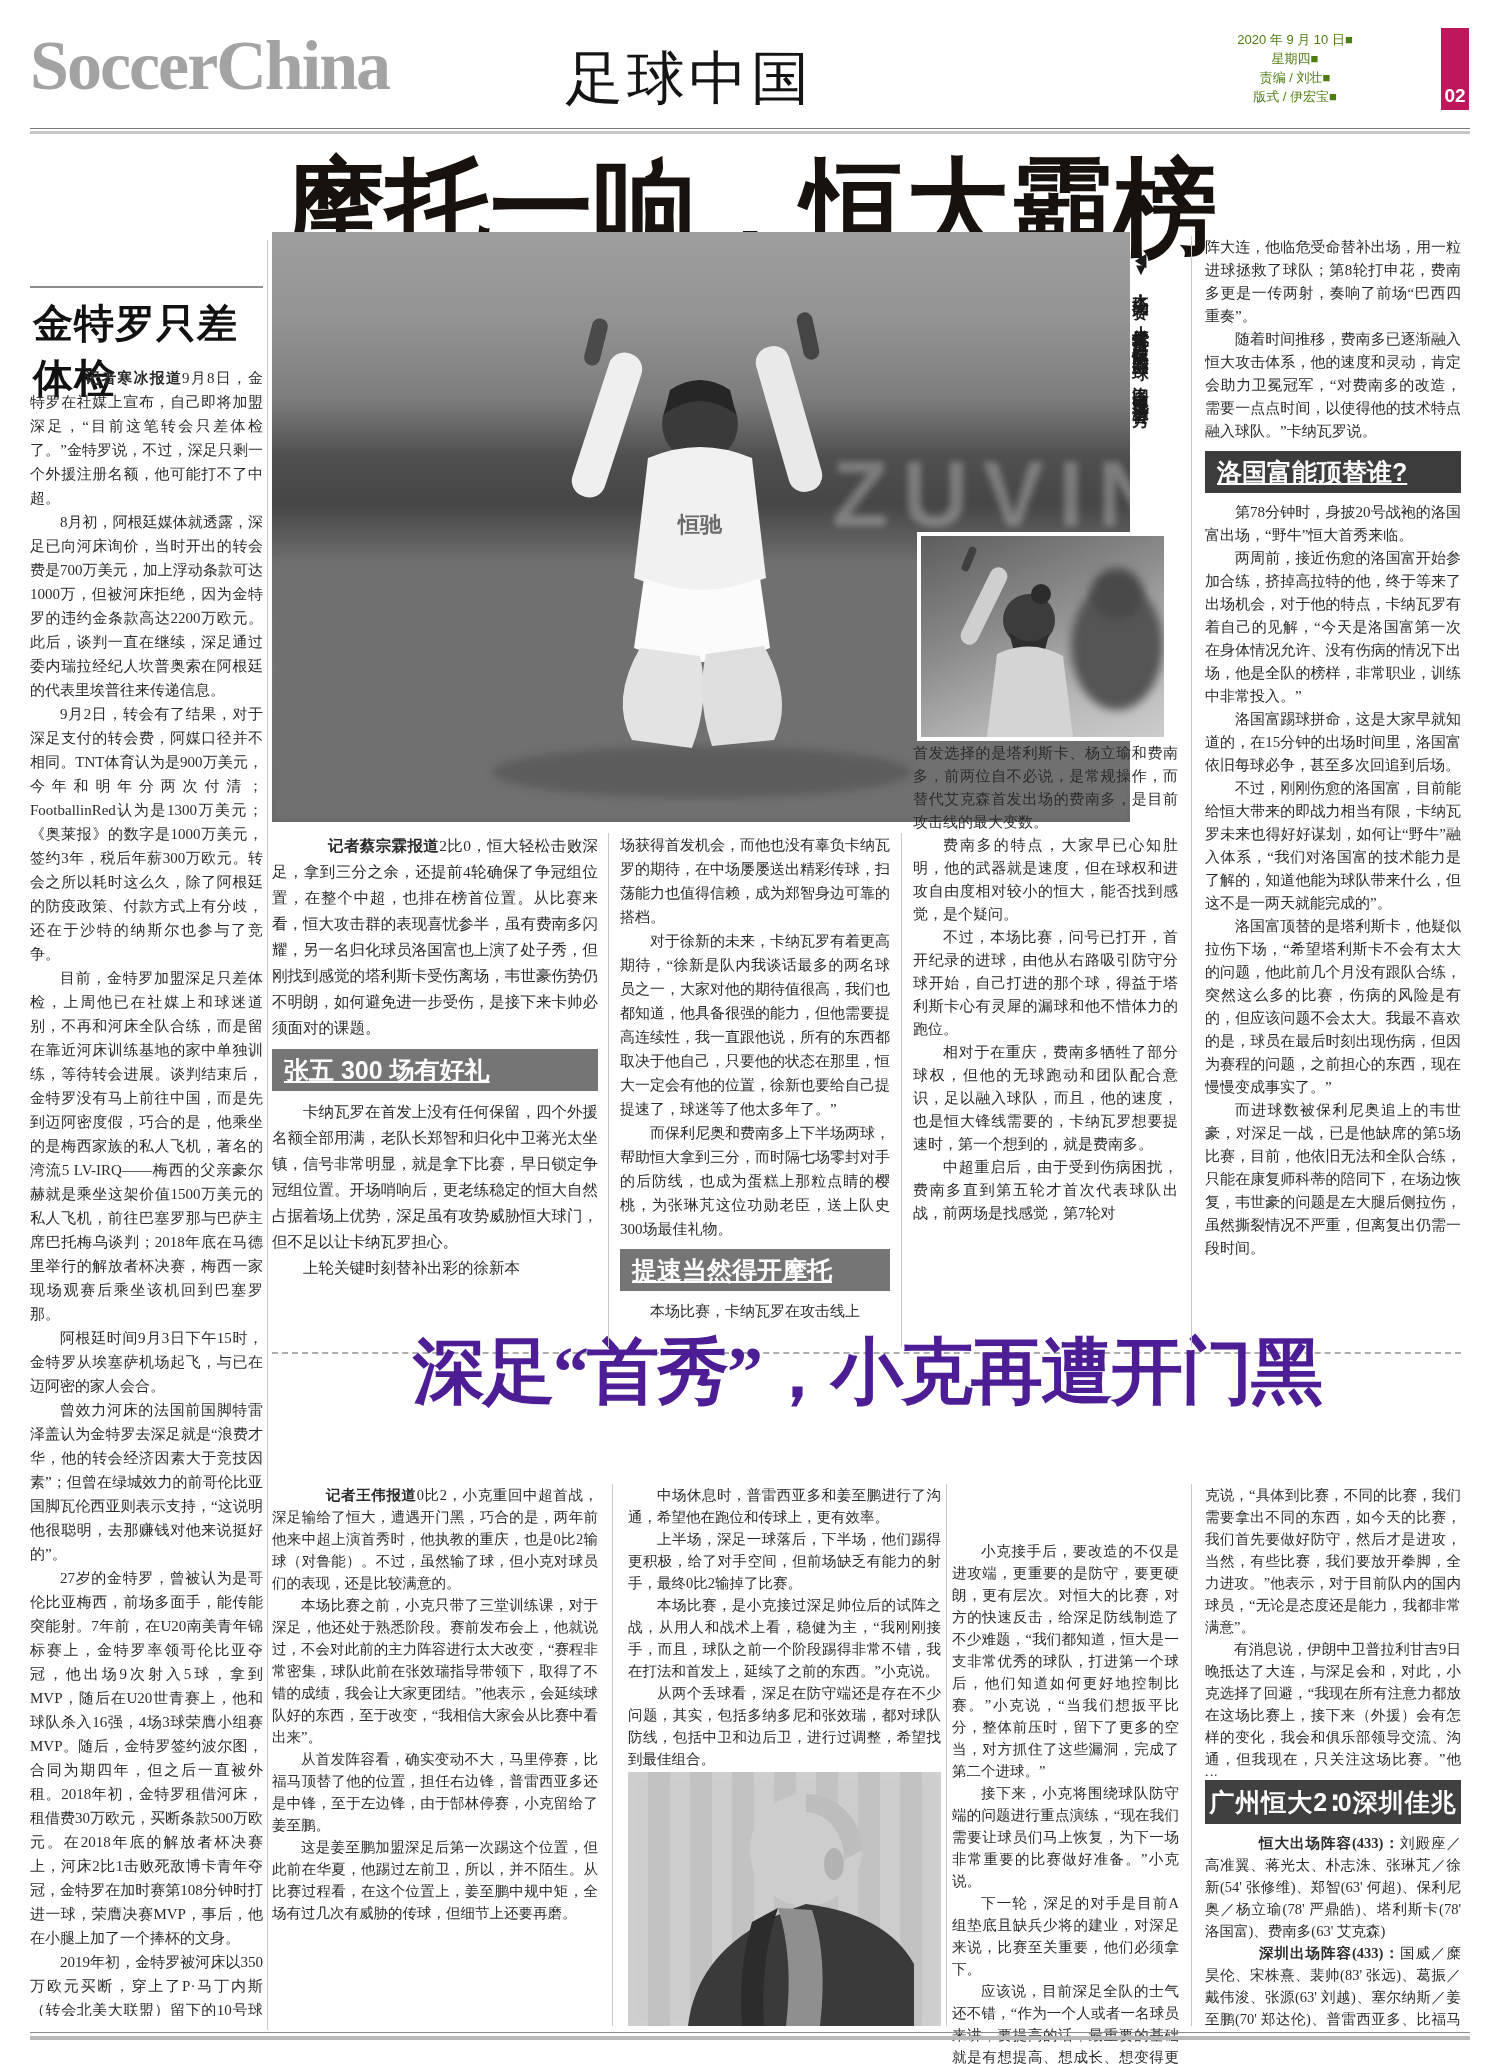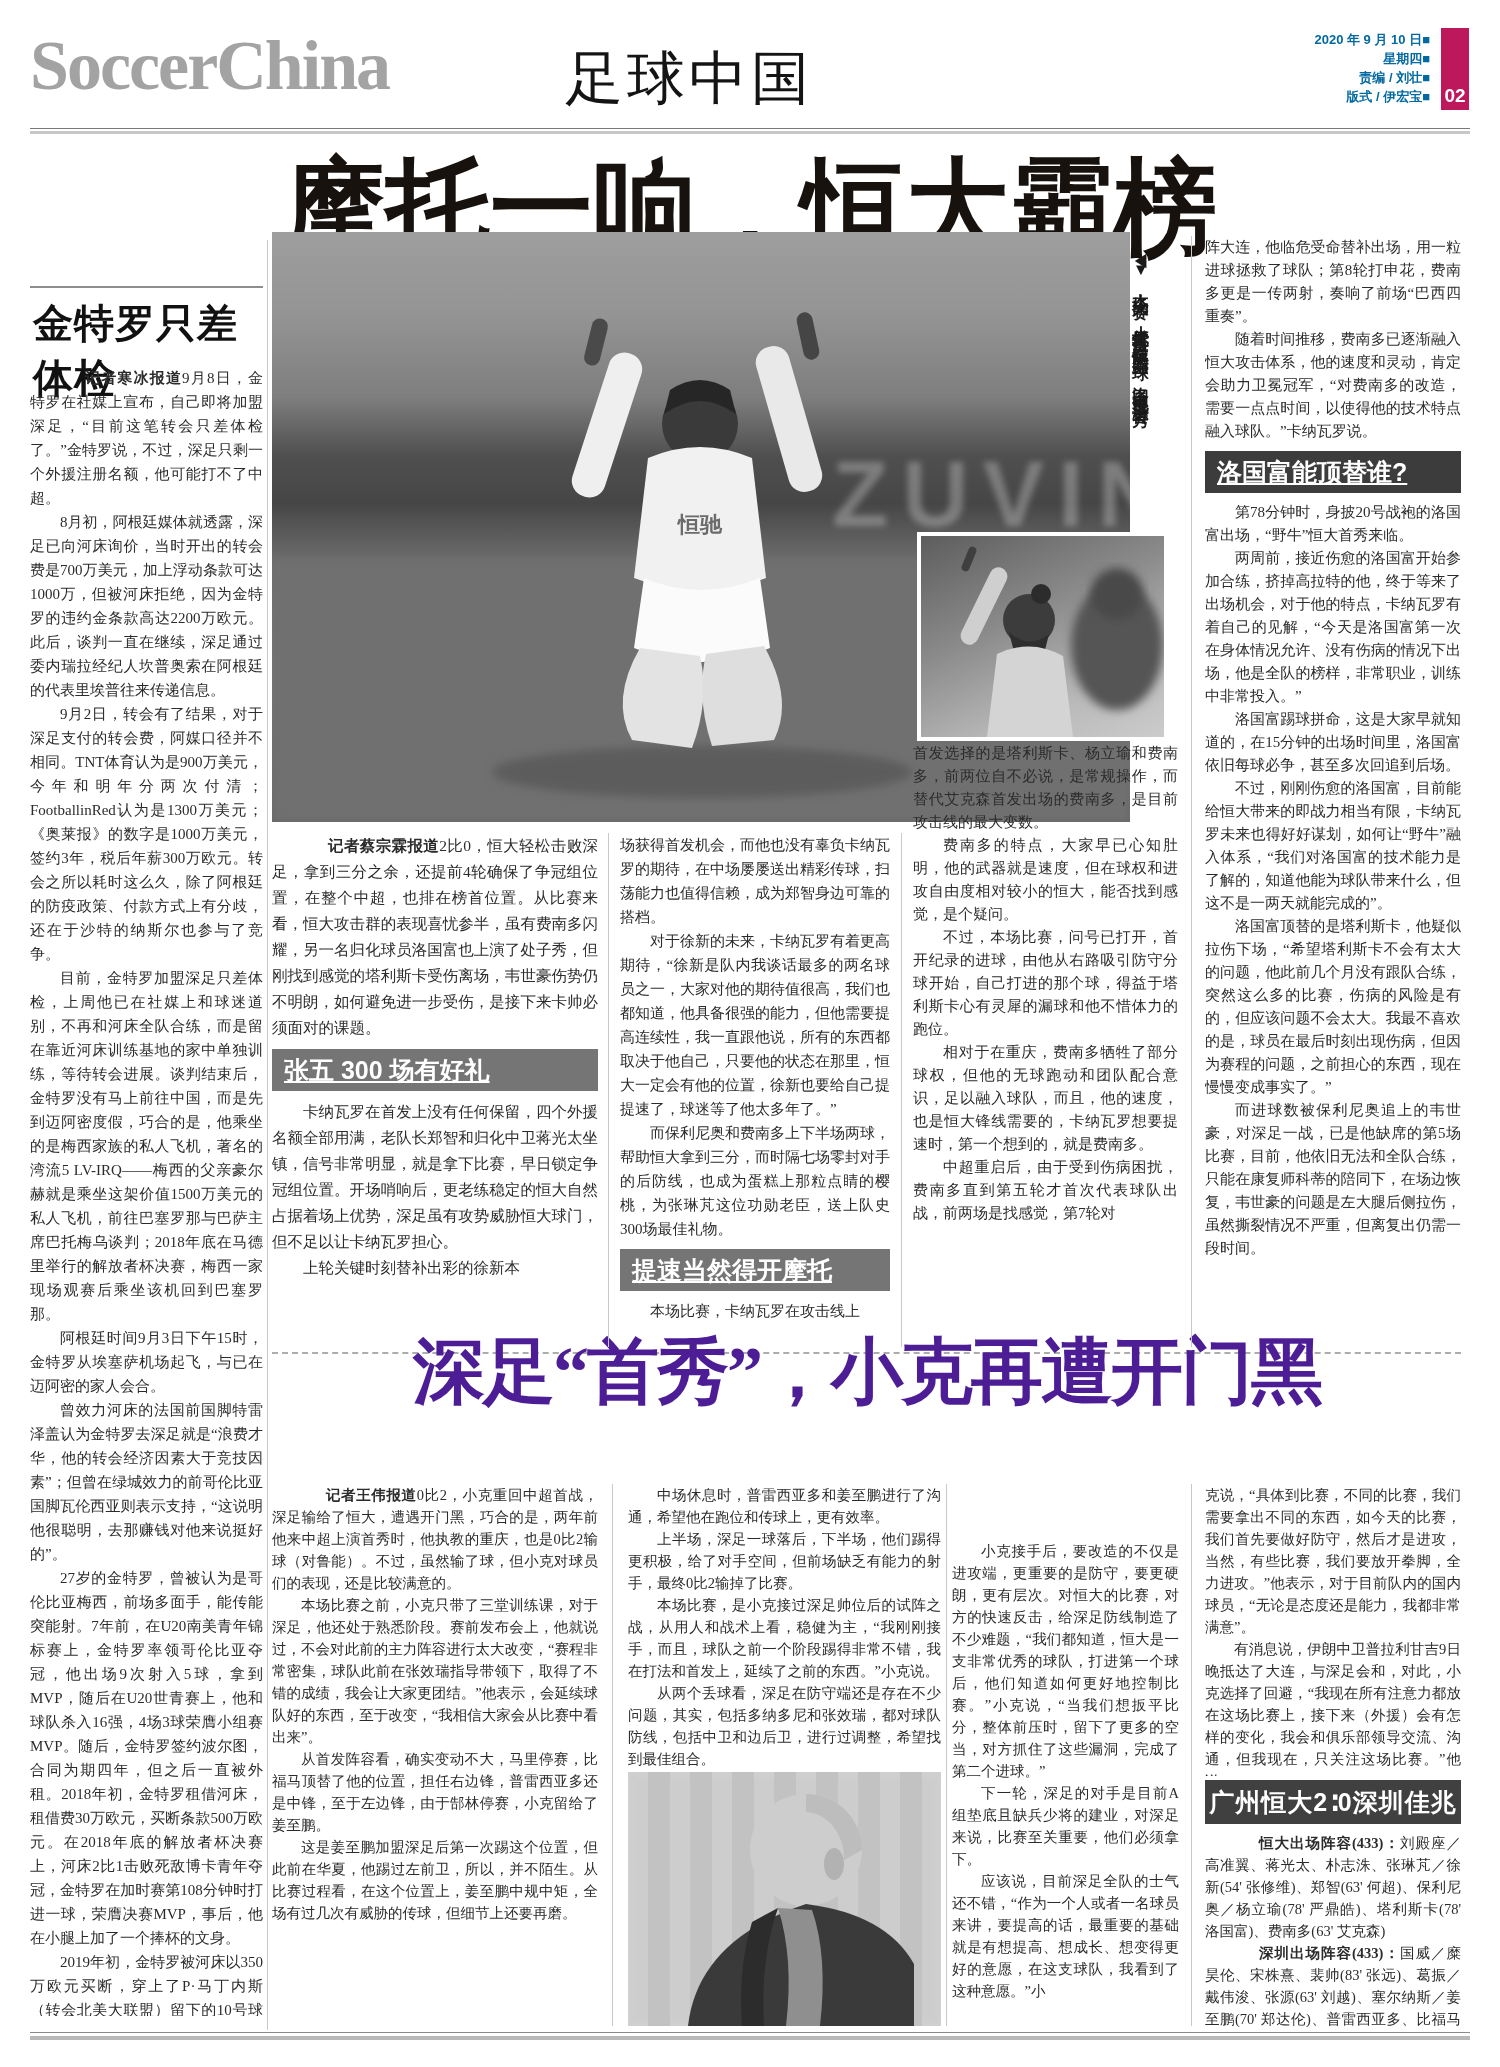--- a/index.html
+++ b/index.html
@@ -1,21 +1,21 @@
 <!DOCTYPE html>
 <html><head>
 <meta charset="utf-8">
 <style>
   html,body{margin:0;padding:0;background:#ffffff;}
   body{width:1500px;height:2067px;position:relative;font-family:"Liberation Serif",serif;color:#2b2b2b;}
   .abs{position:absolute;}
   
   .brand-en{left:30px;top:26px;font-size:70px;font-weight:bold;color:#a3a3a3;letter-spacing:-2px;font-family:"Liberation Serif",serif;}
   .brand-cn{left:565px;top:40px;font-size:58px;color:#141414;letter-spacing:4px;}
-  .mast-info{left:1160px;top:30px;width:270px;text-align:right;font-size:13px;line-height:19px;font-weight:bold;color:#0369a1;font-family:"Liberation Sans",sans-serif;}
+  .mast-info{left:1160px;top:30px;width:270px;text-align:center;font-size:13px;line-height:19px;font-weight:normal;color:#4d7c0f;font-family:"Liberation Sans",sans-serif;}
   .pageno{left:1441px;top:28px;width:28px;height:82px;background:#be185d;color:#ffffff;font-family:"Liberation Sans",sans-serif;font-size:19px;font-weight:bold;display:flex;align-items:flex-end;justify-content:center;padding-bottom:3px;box-sizing:border-box;}
   .mast-rule{left:30px;top:128px;width:1440px;border-top:1px solid #7a7a7a;border-bottom:3px solid #c7c7c7;height:2px;}
   .headline{left:60px;top:138px;width:1380px;text-align:center;font-family:"Liberation Sans",sans-serif;font-weight:900;font-size:103px;color:#17120e;letter-spacing:1px;transform:scaleY(1.04);transform-origin:top;}
   
   .vr{width:1px;background:#c9c9c9;}
   .hr-thin{border-top:2px solid #8d8d8d;height:0;}
   .dash{border-top:2px dashed #adadad;height:0;}
   .pagebottom{left:30px;top:2032px;width:1440px;border-top:1px solid #8a8a8a;border-bottom:4px solid #b9b9b9;height:3px;}
   
   .col{text-align:justify;overflow:hidden;}
@@ -196,20 +196,21 @@
     <ellipse cx="206" cy="92" rx="10" ry="16" fill="#b2b2b2"></ellipse>
 
     <path d="M60 254 q10 -86 118 -122 q80 10 108 60 l0 62 z" fill="#3a3a3a"></path>
     <path d="M150 136 q16 50 8 118 l34 0 q8 -70 -8 -116 z" fill="#8f8f8f"></path>
     <path d="M150 136 l-26 14 q-14 44 -10 104 l22 0 q-4 -66 14 -118" fill="#2c2c2c"></path>
   </svg>
 </div>
 
 <div class="abs col lowcol lc3">
   <p>小克接手后，要改造的不仅是进攻端，更重要的是防守，要更硬朗，更有层次。对恒大的比赛，对方的快速反击，给深足防线制造了不少难题，“我们都知道，恒大是一支非常优秀的球队，打进第一个球后，他们知道如何更好地控制比赛。”小克说，“当我们想扳平比分，整体前压时，留下了更多的空当，对方抓住了这些漏洞，完成了第二个进球。”</p>
+  <p>接下来，小克将围绕球队防守端的问题进行重点演练，“现在我们需要让球员们马上恢复，为下一场非常重要的比赛做好准备。”小克说。</p>
   <p>下一轮，深足的对手是目前A组垫底且缺兵少将的建业，对深足来说，比赛至关重要，他们必须拿下。</p>
   <p>应该说，目前深足全队的士气还不错，“作为一个人或者一名球员来讲，要提高的话，最重要的基础就是有想提高、想成长、想变得更好的意愿，在这支球队，我看到了这种意愿。”小</p>
 </div>
 
 <div class="abs col lowcol lc4">
   <p class="cont">克说，“具体到比赛，不同的比赛，我们需要拿出不同的东西，如今天的比赛，我们首先要做好防守，然后才是进攻，当然，有些比赛，我们要放开拳脚，全力进攻。”他表示，对于目前队内的国内球员，“无论是态度还是能力，我都非常满意”。</p>
   <p>有消息说，伊朗中卫普拉利甘吉9日晚抵达了大连，与深足会和，对此，小克选择了回避，“我现在所有注意力都放在这场比赛上，接下来（外援）会有怎样的变化，我会和俱乐部领导交流、沟通，但我现在，只关注这场比赛。”他说。</p>
 </div>
 
 <div class="abs scorebar">广州恒大2∶0深圳佳兆业</div>

